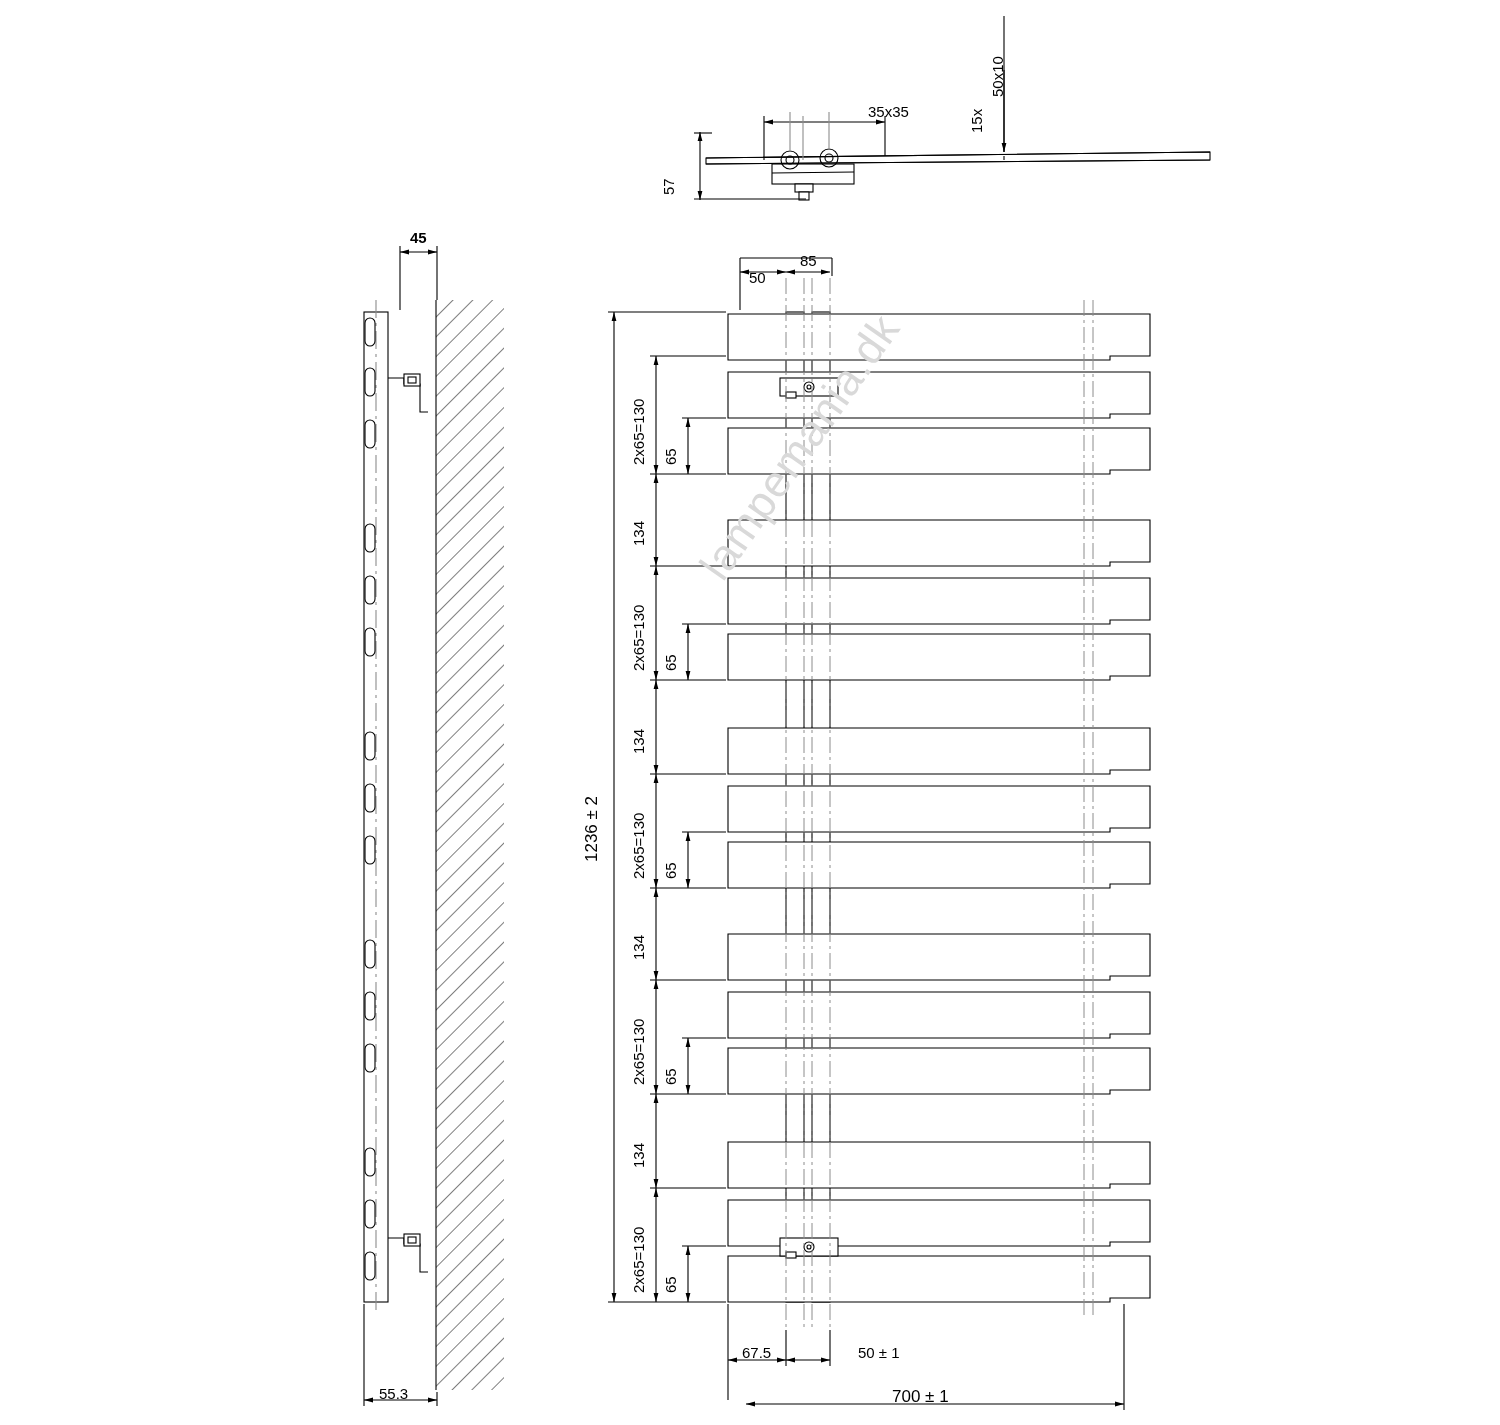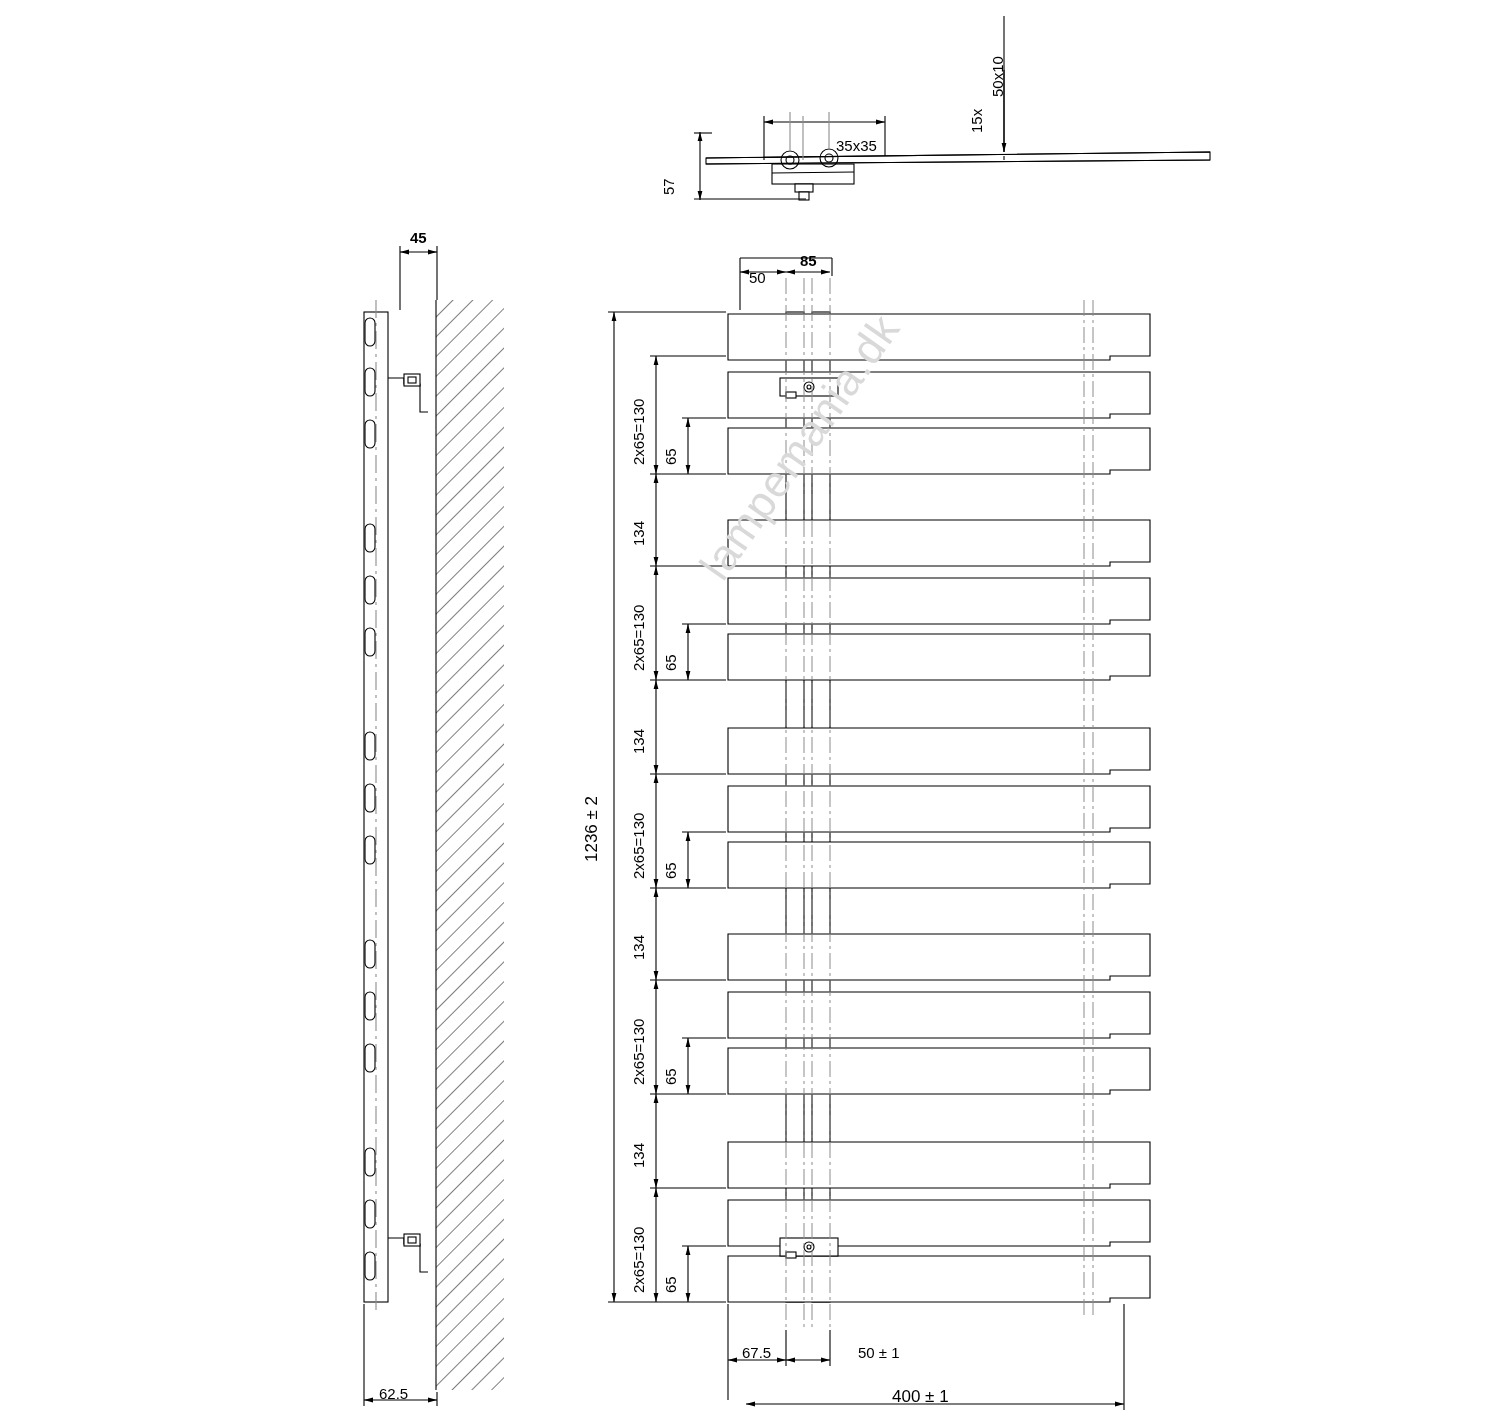--- a/index.html
+++ b/index.html
@@ -244,30 +244,30 @@
         <line x1="786" y1="1360" x2="830" y2="1360" marker-start="url(#arrR)" marker-end="url(#arrL)"></line>
         <line x1="728" y1="1304" x2="728" y2="1400"></line>
         <line x1="786" y1="1330" x2="786" y2="1366"></line>
         <line x1="830" y1="1330" x2="830" y2="1366"></line>
         <line x1="746" y1="1404" x2="1124" y2="1404" marker-start="url(#arrR)" marker-end="url(#arrL)"></line>
         <line x1="1124" y1="1304" x2="1124" y2="1410"></line>
       </g>
     </g>
   </svg>
 
-  <div class="dim-label" style="left:836px; top:104px;margin-top:34px;">35x35</div>
+  <div class="dim-label" style="left:868px; top:104px;">35x35</div>
   <div class="dim-label vert" style="left:676px; top:180px;">57</div>
   <div class="dim-label vert" style="left:984px; top:118px;">15x</div>
   <div class="dim-label vert" style="left:1005px; top:82px;">50x10</div>
 
   <div class="dim-label" style="left:410px; top:230px;font-weight:bold;">45</div>
-  <div class="dim-label" style="left:379px; top:1386px;">62.5</div>
+  <div class="dim-label" style="left:379px; top:1386px;">55.3</div>
 
   <div class="dim-label" style="left:749px; top:253px;margin-top:17px;">50</div>
-  <div class="dim-label" style="left:800px; top:253px;font-weight:bold;">85</div>
+  <div class="dim-label" style="left:800px; top:253px;">85</div>
 
   <div class="dim-label vert big" style="left:600px; top:845px;">1236 ± 2</div>
 
   <div class="dim-label vert" style="left:646px; top:450px;">2x65=130</div>
   <div class="dim-label vert" style="left:678px; top:450px;">65</div>
   <div class="dim-label vert" style="left:646px; top:531px;">134</div>
 
   <div class="dim-label vert" style="left:646px; top:656px;">2x65=130</div>
   <div class="dim-label vert" style="left:678px; top:656px;">65</div>
   <div class="dim-label vert" style="left:646px; top:739px;">134</div>
@@ -278,17 +278,17 @@
 
   <div class="dim-label vert" style="left:646px; top:1070px;">2x65=130</div>
   <div class="dim-label vert" style="left:678px; top:1070px;">65</div>
   <div class="dim-label vert" style="left:646px; top:1153px;">134</div>
 
   <div class="dim-label vert" style="left:646px; top:1278px;">2x65=130</div>
   <div class="dim-label vert" style="left:678px; top:1278px;">65</div>
 
   <div class="dim-label" style="left:742px; top:1345px;text-align:right;">67.5</div>
   <div class="dim-label" style="left:858px; top:1345px;text-align:center;">50 ± 1</div>
-  <div class="dim-label big" style="left:892px; top:1388px;">400 ± 1</div>
+  <div class="dim-label big" style="left:892px; top:1388px;">700 ± 1</div>
 
   <div class="watermark">lampemania.dk</div>
 
 </div>
 
 </body></html>

